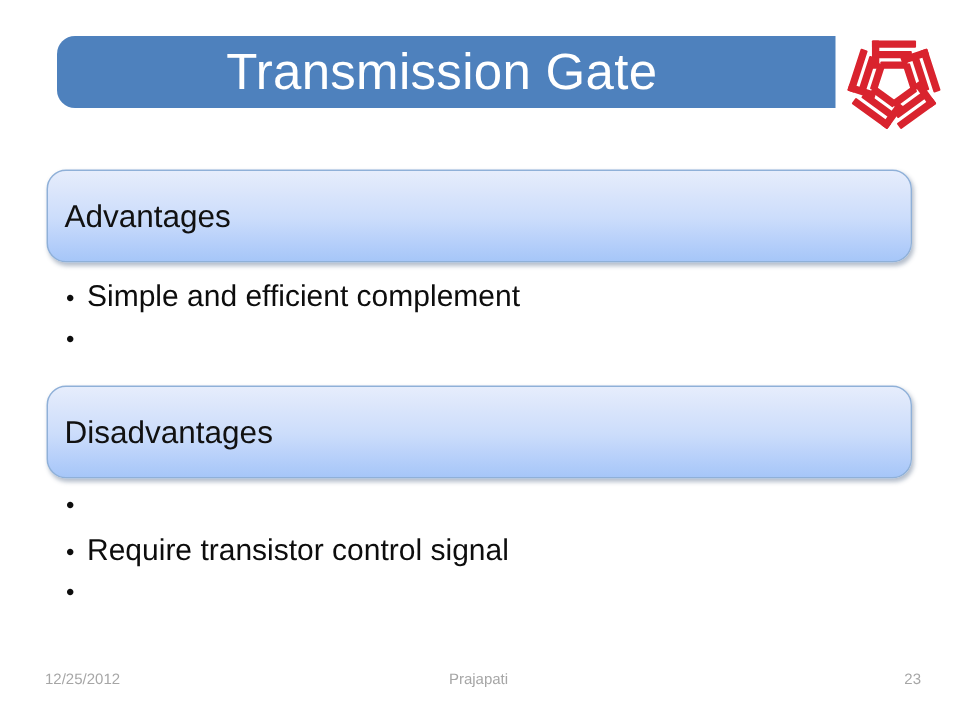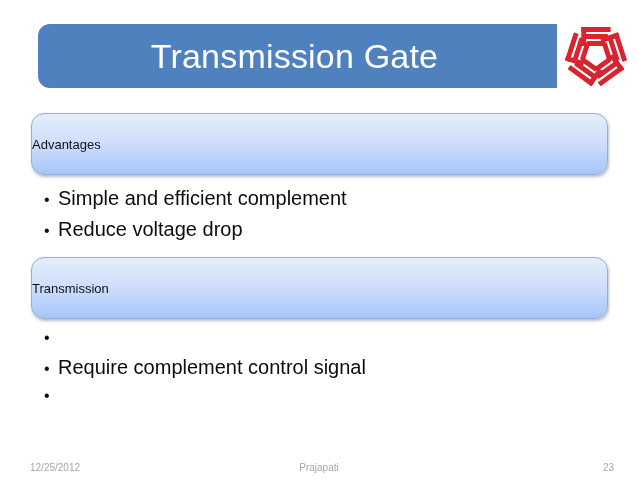--- a/index.html
+++ b/index.html
@@ -23,21 +23,21 @@
     height: 479px;
     background: #ffffff;
   }
 
   
   .title-bar {
     position: absolute;
     left: 38px;
     top: 24px;
     width: 519px;
-    height: 64px;
+    height: 48px;
     background: #4e81bd;
     border-top-left-radius: 12px;
     border-bottom-left-radius: 12px;
     display: flex;
     align-items: center;
     justify-content: center;
   }
   .title-text {
     color: #ffffff;
     font-size: 34px;
@@ -73,22 +73,23 @@
                 #b4cefa 82%,
                 #a6c6f8 100%);
     box-sizing: border-box;
     box-shadow: 1px 2px 3px rgba(90, 110, 140, 0.45);
     display: flex;
     align-items: center;
   }
   .section-bar.adv  { top: 113px; }
   .section-bar.disadv { top: 257px; }
   .section-label {
-    font-size: 13px;
+    font-size: 21px;
     color: #111111;
+    padding-left: 11px;
     line-height: 1;
   }
 
   
   .bullets {
     position: absolute;
     left: 44px;
     margin: 0;
     padding: 0;
     list-style: none;
@@ -109,21 +110,21 @@
     flex: 0 0 14px;
     font-size: 16px;
     line-height: 1;
     color: #0d0d0d;
   }
 
   
   .footer {
     position: absolute;
     left: 0;
-    top: 460px;
+    top: 446px;
     width: 638px;
     height: 16px;
     font-size: 10px;
     color: #a6a6a6;
     line-height: 16px;
   }
   .footer-date {
     position: absolute;
     left: 30px;
     top: 0;
@@ -205,35 +206,34 @@
     <span class="section-label">Advantages</span>
   </div>
 
   <ul class="bullets adv-list">
     <li>
       <span class="bullet-dot">•</span>
       <span>Simple and efficient complement</span>
     </li>
     <li>
       <span class="bullet-dot">•</span>
-      <span>Reduce voltage drop</span>
     </li>
   </ul>
 
   <div class="section-bar disadv">
-    <span class="section-label">Transmission</span>
+    <span class="section-label">Disadvantages</span>
   </div>
 
   <ul class="bullets disadv-list">
     <li>
       <span class="bullet-dot">•</span>
     </li>
     <li>
       <span class="bullet-dot">•</span>
-      <span>Require complement control signal</span>
+      <span>Require transistor control signal</span>
     </li>
     <li>
       <span class="bullet-dot">•</span>
     </li>
   </ul>
 
   <div class="footer">
     <span class="footer-date">12/25/2012</span>
     <span class="footer-author">Prajapati</span>
     <span class="footer-page">23</span>

